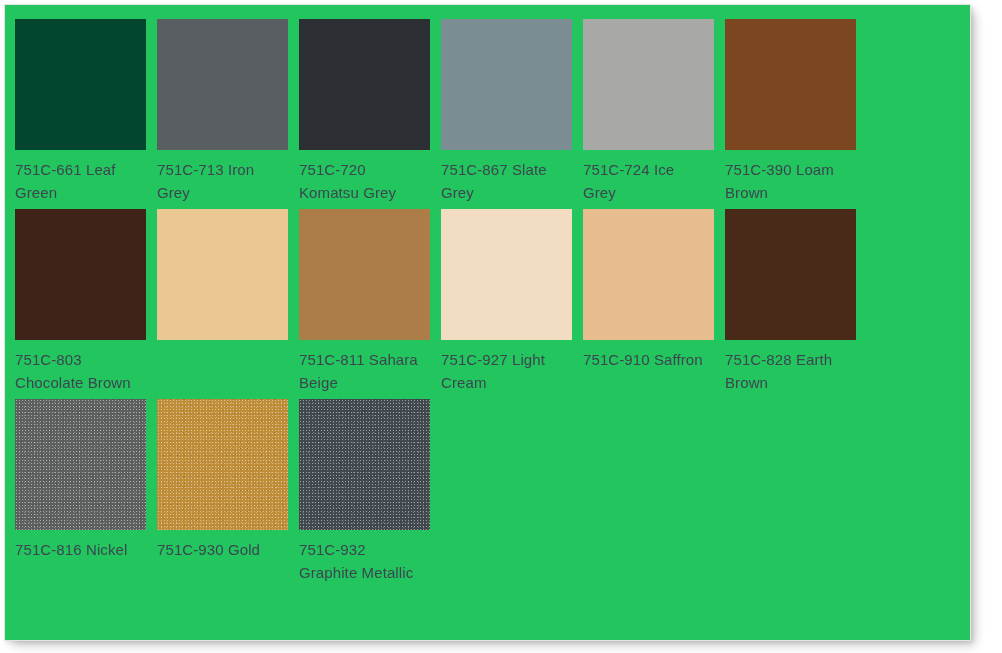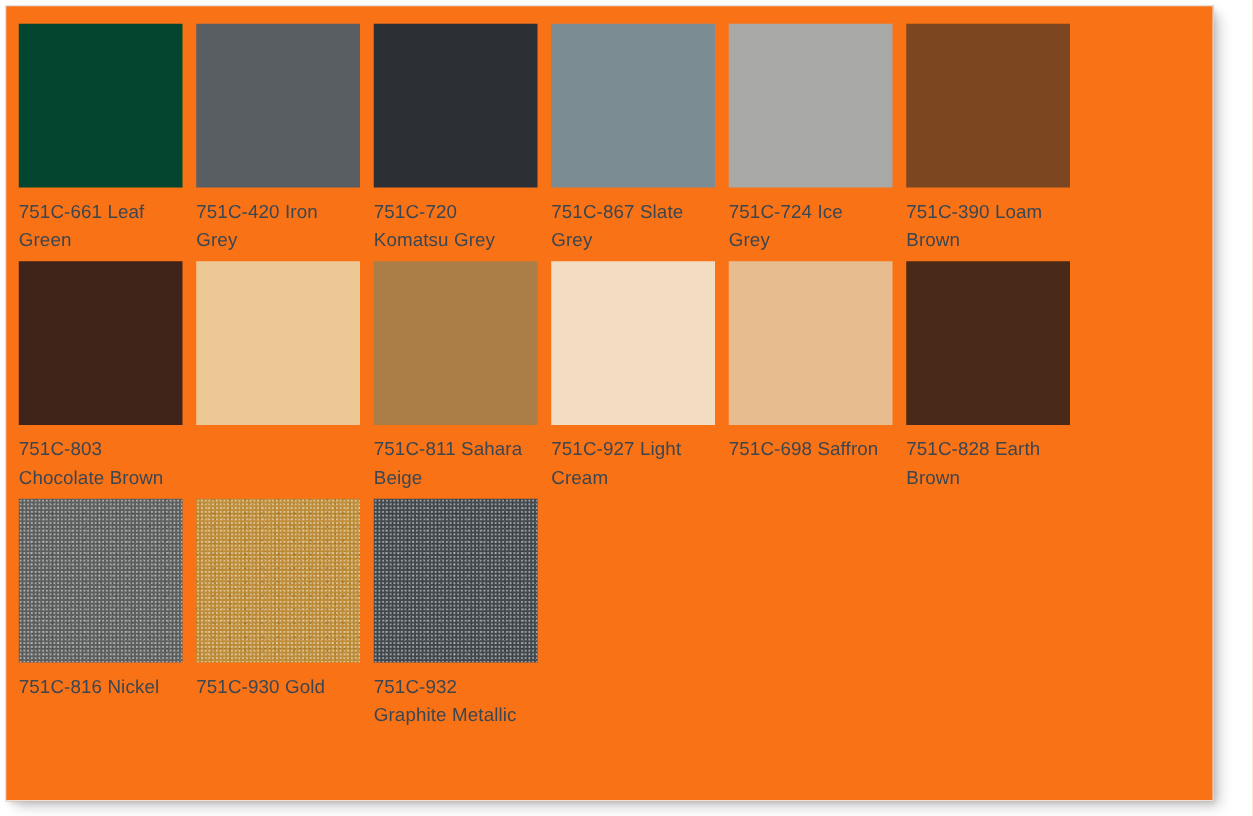--- a/index.html
+++ b/index.html
@@ -22,21 +22,21 @@
     box-sizing: border-box;
   }
 
   
   .swatch-card {
     position: absolute;
     left: 4px;
     top: 4px;
     width: 967px;
     height: 637px;
-    background: #f97316;
+    background: #22c55e;
     border: 1px solid #e3e3e3;
     box-sizing: border-box;
     box-shadow: 6px 6px 10px -2px rgba(0,0,0,0.22),
                 2px 2px 4px rgba(0,0,0,0.10);
     overflow: hidden;
   }
 
   .swatch-grid {
     position: absolute;
     left: 10px;
@@ -108,21 +108,21 @@
 
 <div class="page">
   <div class="swatch-card">
     <div class="swatch-grid" id="swatch-grid">
         <div class="swatch-cell">
           <div class="swatch-chip" style="background-color: rgb(3, 70, 47);"></div>
           <div class="swatch-label">751C-661 Leaf Green</div>
         </div>
         <div class="swatch-cell">
           <div class="swatch-chip" style="background-color: rgb(88, 94, 98);"></div>
-          <div class="swatch-label">751C-420 Iron Grey</div>
+          <div class="swatch-label">751C-713 Iron Grey</div>
         </div>
         <div class="swatch-cell">
           <div class="swatch-chip" style="background-color: rgb(44, 47, 52);"></div>
           <div class="swatch-label">751C-720 Komatsu Grey</div>
         </div>
         <div class="swatch-cell">
           <div class="swatch-chip" style="background-color: rgb(123, 140, 147);"></div>
           <div class="swatch-label">751C-867 Slate Grey</div>
         </div>
         <div class="swatch-cell">
@@ -143,21 +143,21 @@
         <div class="swatch-cell">
           <div class="swatch-chip" style="background-color: rgb(171, 126, 72);"></div>
           <div class="swatch-label">751C-811 Sahara Beige</div>
         </div>
         <div class="swatch-cell">
           <div class="swatch-chip" style="background-color: rgb(242, 221, 194);"></div>
           <div class="swatch-label">751C-927 Light Cream</div>
         </div>
         <div class="swatch-cell">
           <div class="swatch-chip" style="background-color: rgb(231, 189, 144);"></div>
-          <div class="swatch-label">751C-698 Saffron</div>
+          <div class="swatch-label">751C-910 Saffron</div>
         </div>
         <div class="swatch-cell">
           <div class="swatch-chip" style="background-color: rgb(73, 42, 24);"></div>
           <div class="swatch-label">751C-828 Earth Brown</div>
         </div>
         <div class="swatch-cell">
           <div class="swatch-chip metallic" style="background-color: rgb(92, 95, 93);"></div>
           <div class="swatch-label">751C-816 Nickel</div>
         </div>
         <div class="swatch-cell">

